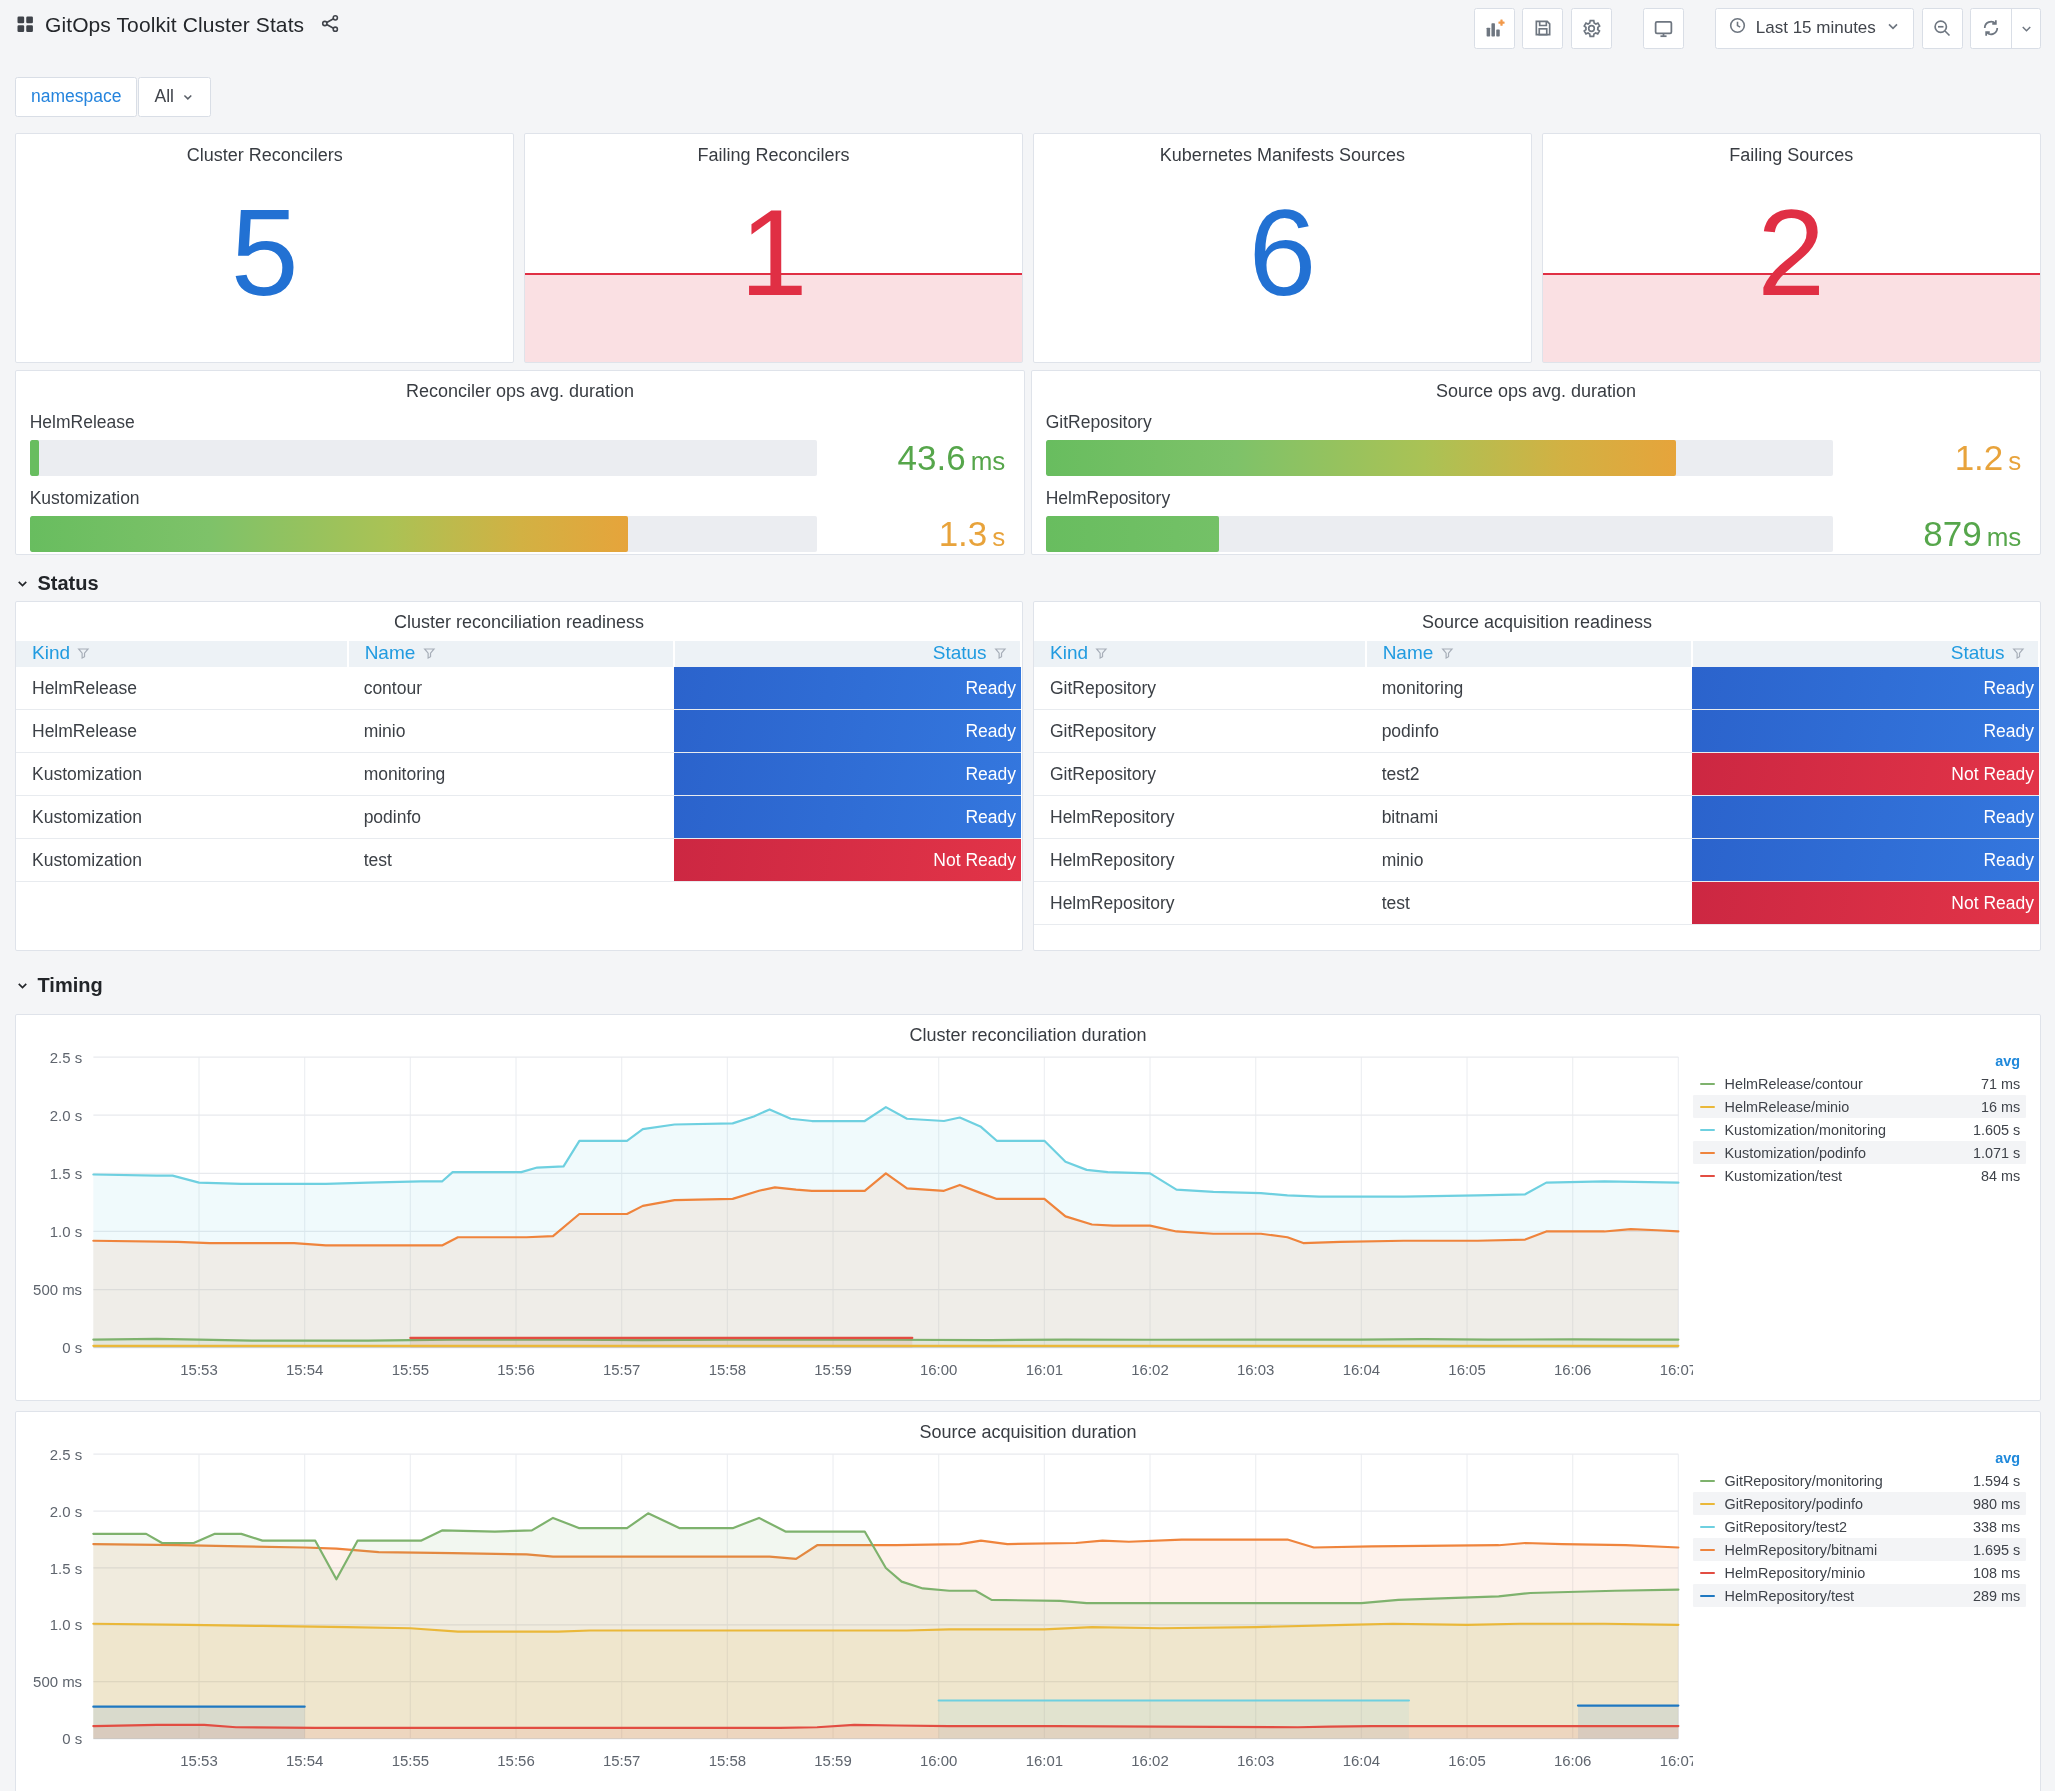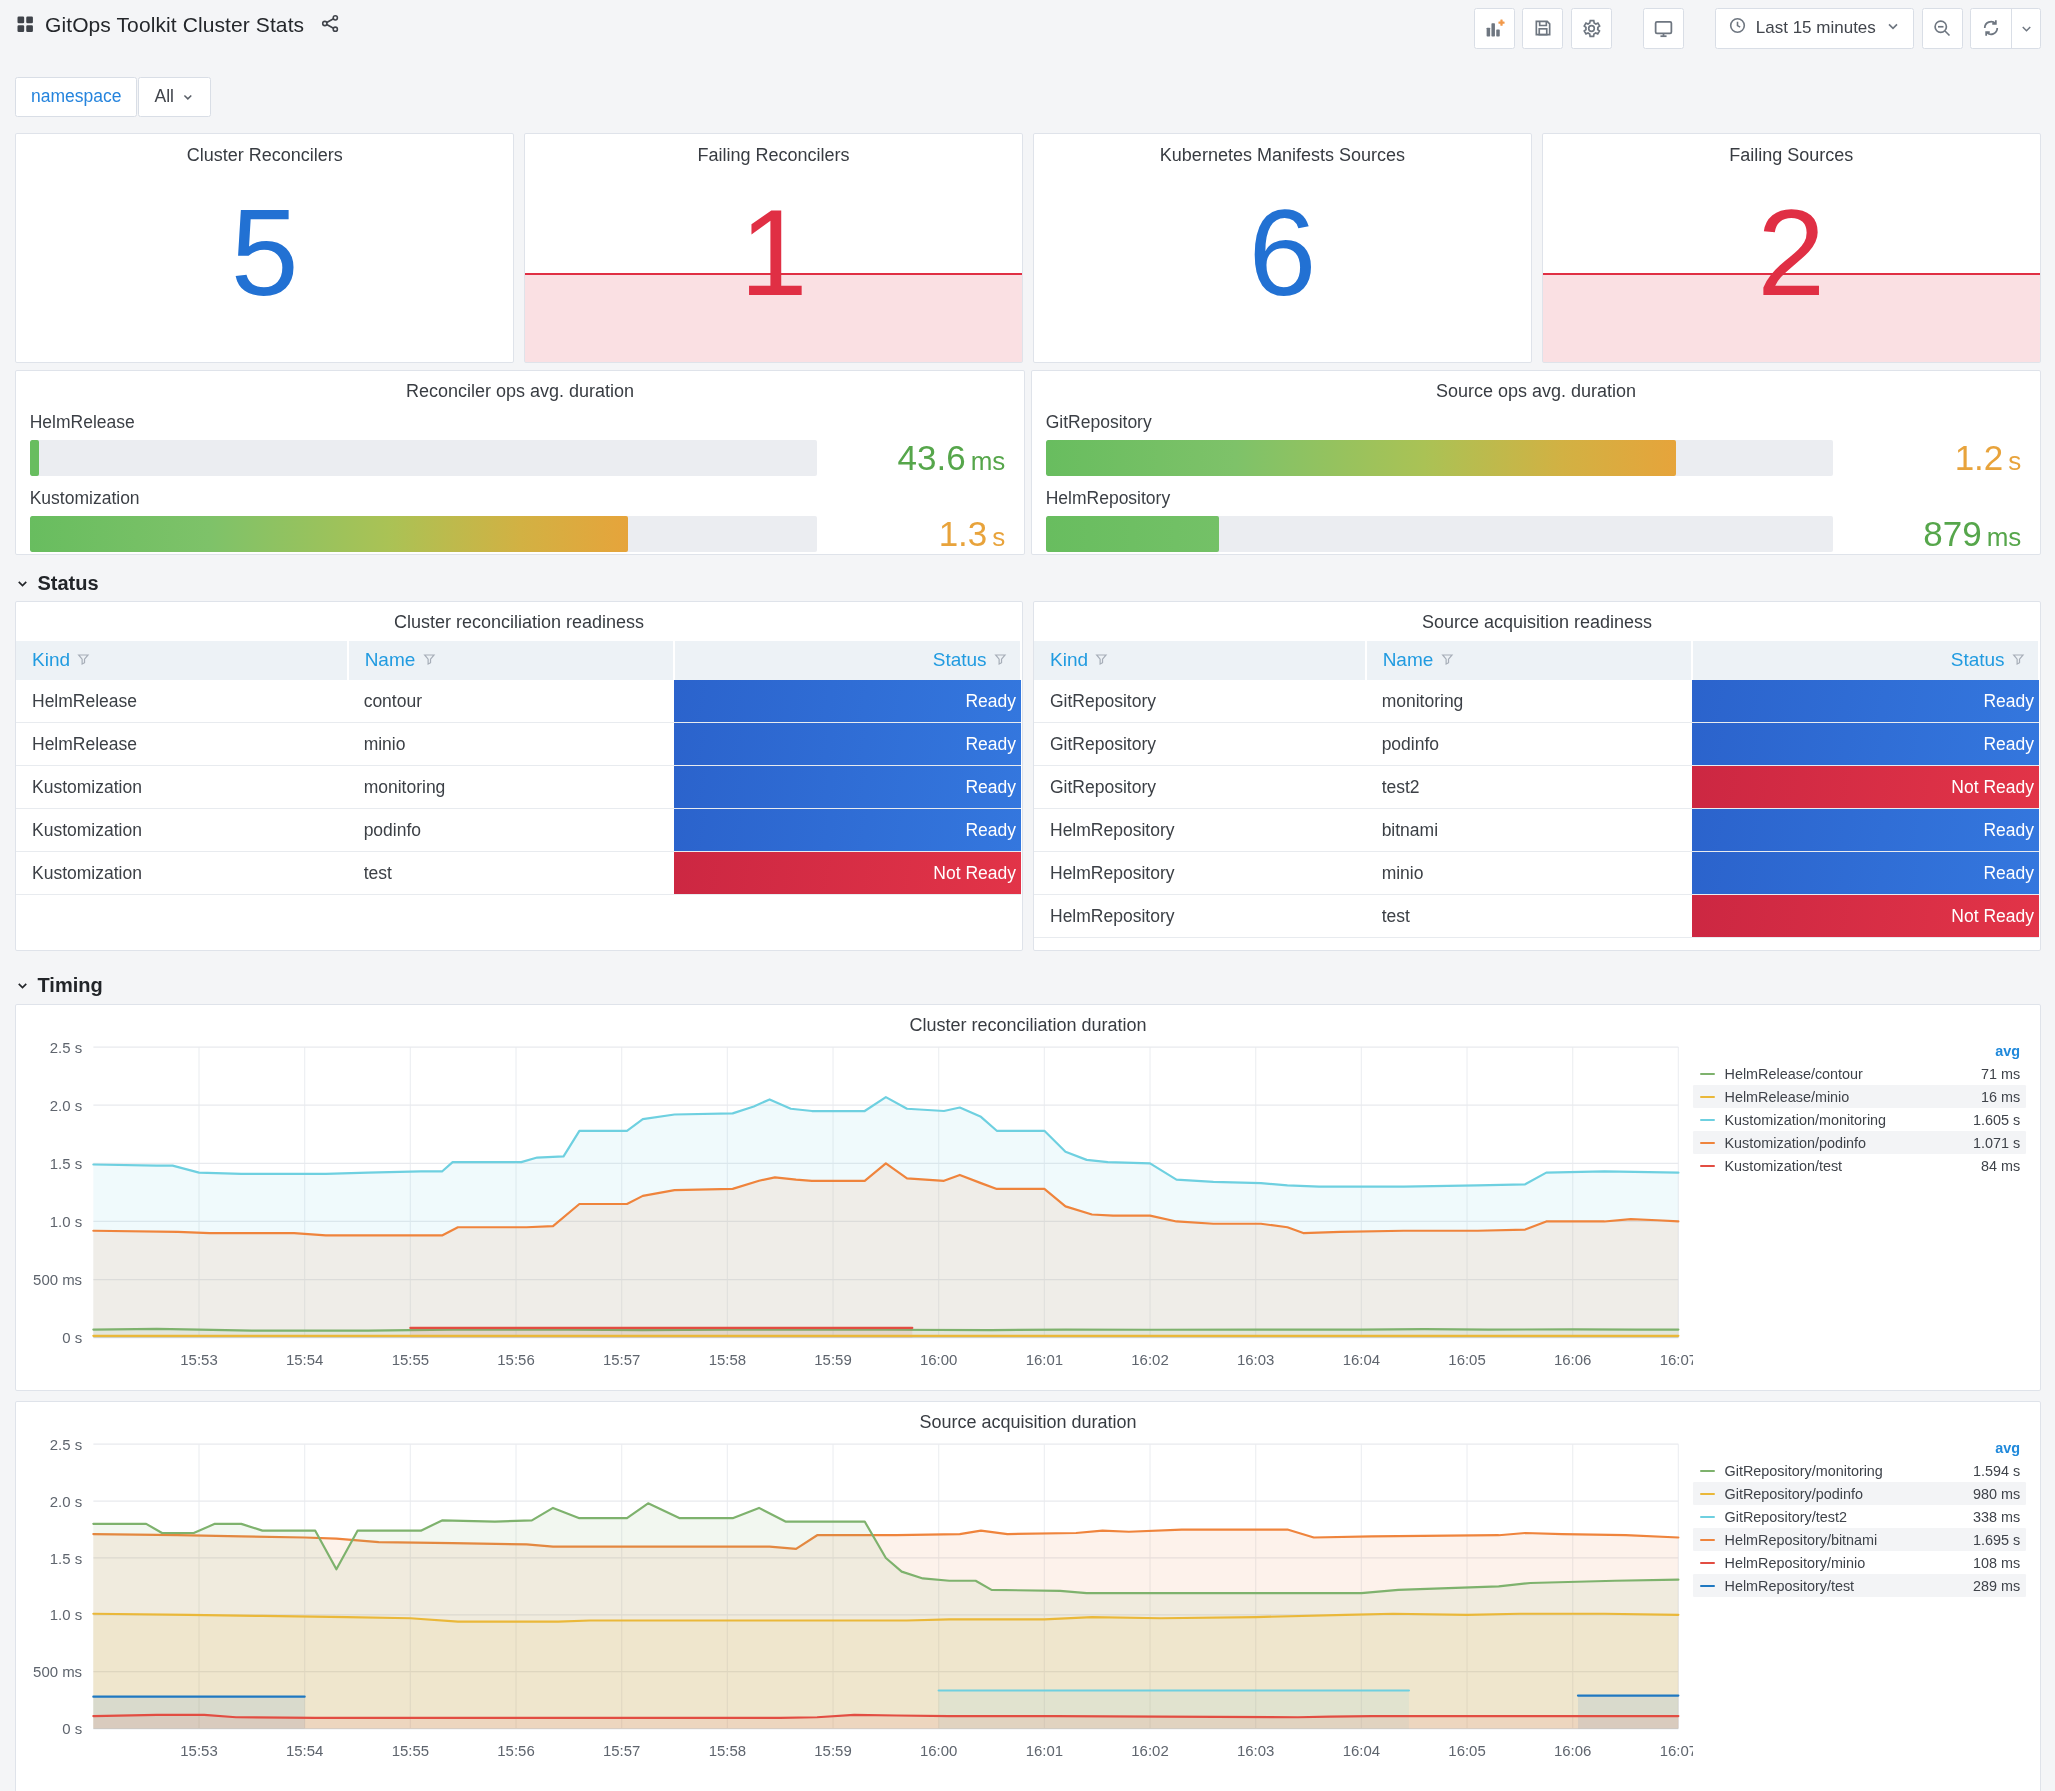--- a/index.html
+++ b/index.html
@@ -51,30 +51,30 @@
   .gauge-value .unit { font-size:26px; font-weight:400; margin-left:5px; }
 
   
   .section-head { display:flex; align-items:center; gap:7.5px; margin-top:20px; height:27.5px; font-size:20px;
                   font-weight:700; color:#222529; }
 
   
   .table-grid { margin-top:3.7px; display:grid; grid-template-columns:1fr 1fr; gap:10px; height:350px; }
   .rtable { width:100%; border-collapse:collapse; margin-top:8.7px; table-layout:fixed; }
   .rtable th { background:#edf2f6; color:#219be0; font-size:19px; font-weight:400; text-align:left;
-               height:39px; padding-left:16px; border-right:2.5px solid #fff; }
+               height:26px; padding-left:16px; border-right:2.5px solid #fff; }
   .rtable th.right { text-align:right; padding-right:11.2px; }
   .rtable th .fun { display:inline-block; vertical-align:-2.5px; margin-left:6.2px; }
   .rtable td { height:42px; border-bottom:1.2px solid #e8ebef; font-size:17.5px; color:#3c4046; padding-left:16px; }
   .rtable td.statuscell { padding:0; }
   .statusbar { height:42px; display:flex; align-items:center; justify-content:flex-end; padding-right:5px;
                color:#fff; font-size:17.5px; }
 
   
-  .chart-panel { margin-top:5px; padding:0 10px; }
+  .chart-panel { margin-top:15px; padding:0 10px; }
   .chart-body { display:flex; margin-top:1.2px; }
   .legend { width:337px; padding:2.5px 3.7px 0 0; font-size:14.4px; }
   .legend .lhead { text-align:right; color:#2089db; font-weight:700; height:22.5px; line-height:22.5px; padding-right:6.2px; }
   .lrow { display:flex; align-items:center; height:23px; padding:0 6.2px; border-radius:1.2px; }
   .lrow.alt { background:#f3f4f6; }
   .ldash { width:15px; height:2.5px; border-radius:1.2px; margin-right:10px; flex:none; }
   .lname { flex:1; color:#3f434a; }
   .lval { color:#3f434a; }
 
   svg text { font-family:"Liberation Sans", sans-serif; }

